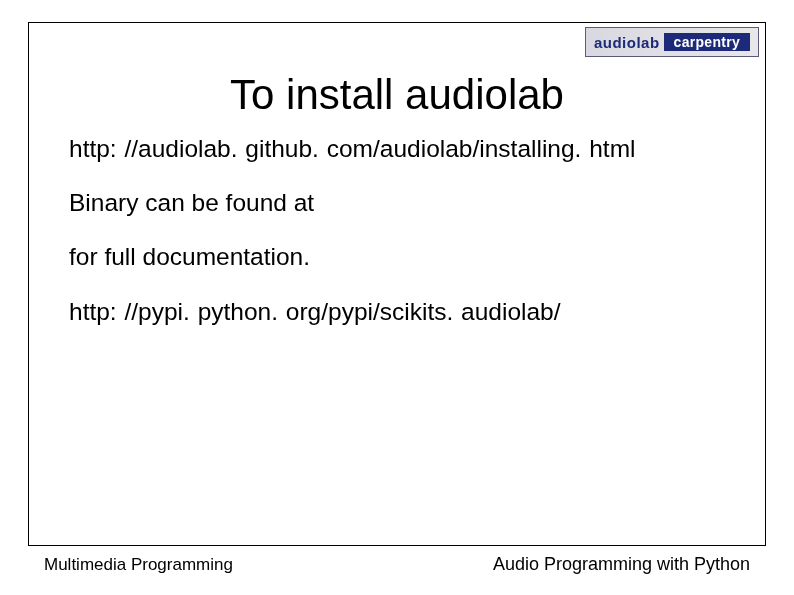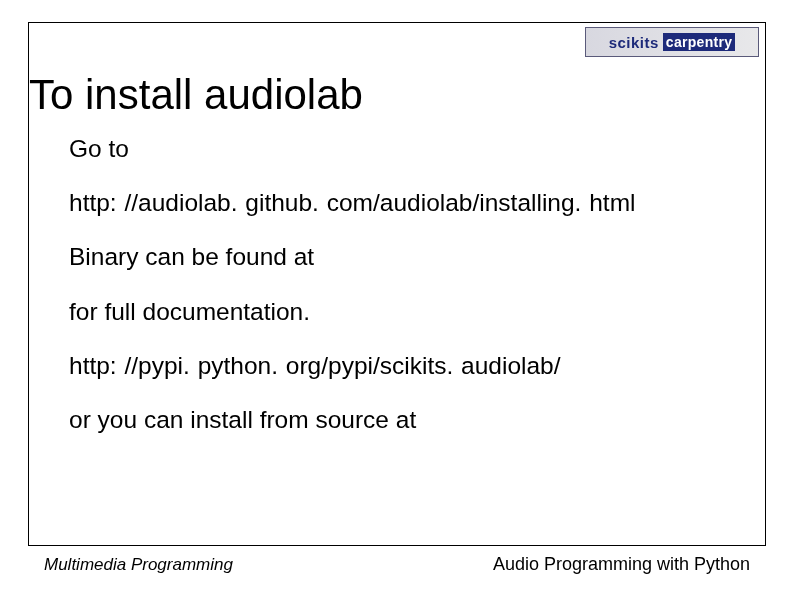--- a/index.html
+++ b/index.html
@@ -35,29 +35,29 @@
     color: #1d2a7a;
     font-size: 15px;
     font-weight: bold;
     letter-spacing: 0.5px;
   }
   .logo-carpentry {
     background: #1d2a7a;
     color: #fff;
     font-size: 14px;
     font-weight: bold;
-    padding: 1px 3px;
+    padding: 1px 10px;
     letter-spacing: 0.3px;
   }
   .title {
     position: absolute;
     left: 0;
     right: 0;
     top: 48px;
-    text-align: left;
+    text-align: center;
     font-size: 42px;
     font-weight: normal;
     color: #000;
   }
   .body {
     position: absolute;
     left: 40px;
     top: 112px;
     width: 660px;
   }
@@ -68,49 +68,46 @@
     margin-bottom: 26px;
     font-weight: normal;
   }
   .body p.url { word-spacing: 1px; }
   .footer-left {
     position: absolute;
     left: 44px;
     bottom: 20px;
     font-size: 17px;
     color: #000;
-    font-style: italic;
   }
   .footer-right {
     position: absolute;
     right: 44px;
     bottom: 20px;
     font-size: 18px;
     color: #000;
   }
 </style>
 </head>
 <body>
 
 <div class="slide">
   <div class="frame">
 
     <div class="logo">
-      <span class="logo-software">scikits</span>
+      <span class="logo-software">audiolab</span>
       <span class="logo-carpentry">carpentry</span>
     </div>
 
     <div class="title">To install audiolab</div>
 
     <div class="body">
-      <p>Go to</p>
       <p class="url">http: //audiolab. github. com/audiolab/installing. html</p>
       <p>Binary can be found at</p>
       <p>for full documentation.</p>
       <p class="url">http: //pypi. python. org/pypi/scikits. audiolab/</p>
-      <p>or you can install from source at</p>
     </div>
 
   </div>
 
   <div class="footer-left">Multimedia Programming</div>
   <div class="footer-right">Audio Programming with Python</div>
 </div>
 
 </body></html>

